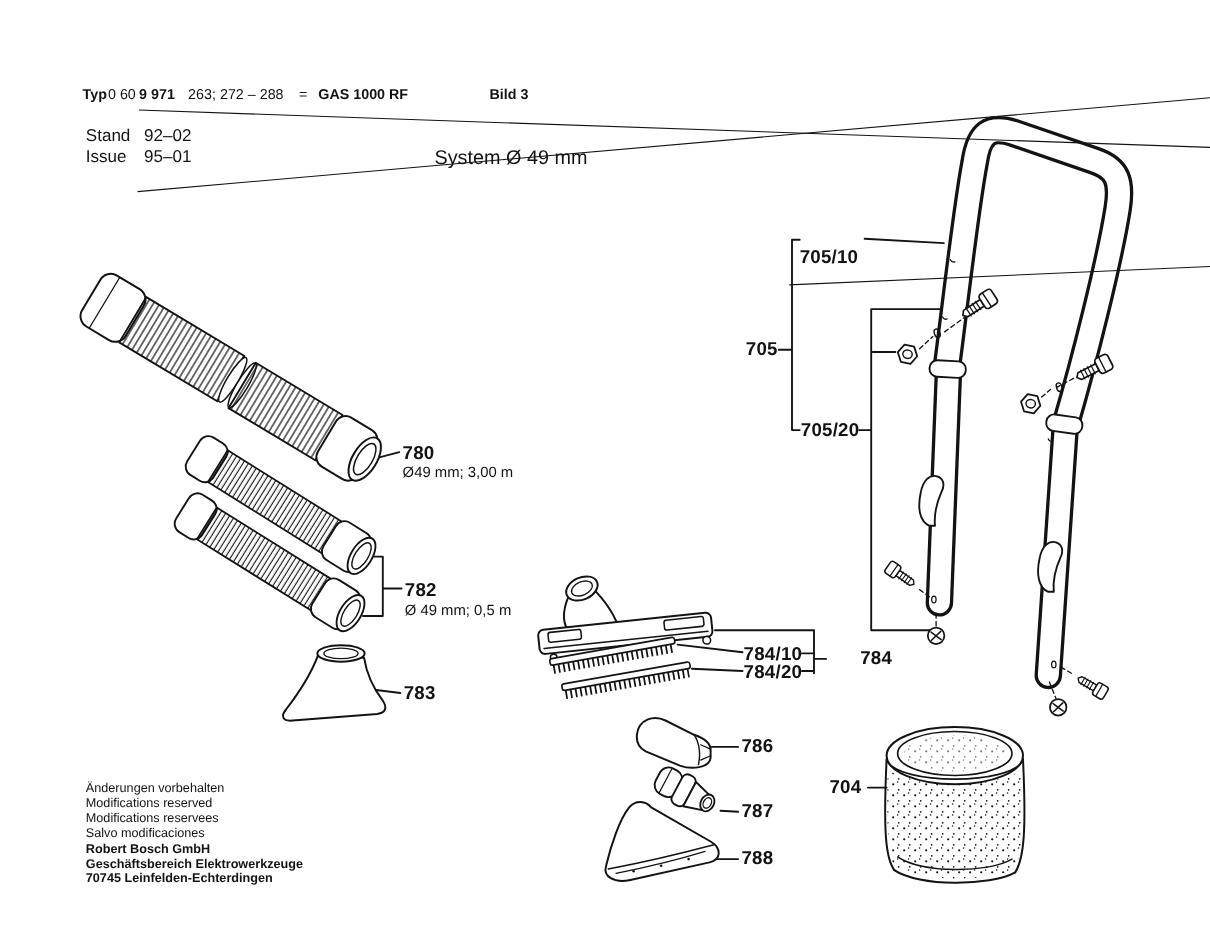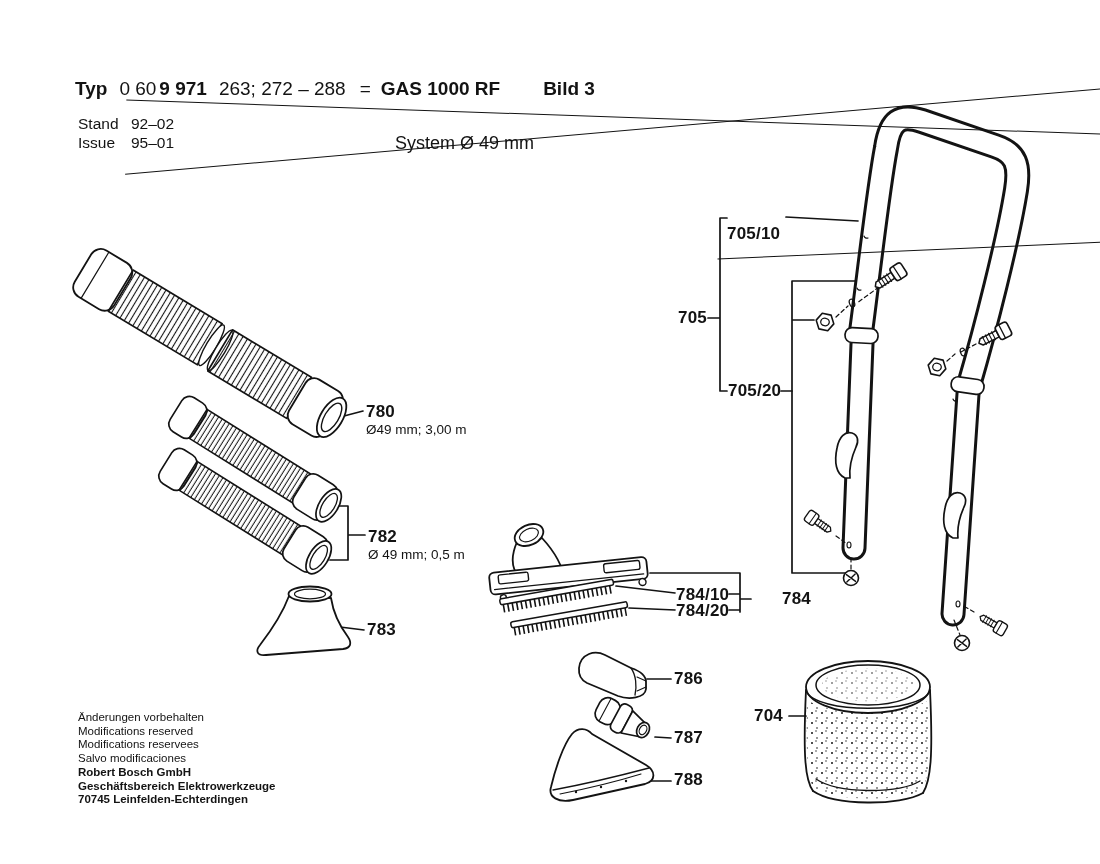--- a/index.html
+++ b/index.html
@@ -1,20 +1,20 @@
 <!DOCTYPE html>
 <html><head>
 <meta charset="utf-8">
 <style>
   html,body{margin:0;padding:0}
   body{width:1100px;height:864px;background:#fff;position:relative;overflow:hidden;
        font-family:"Liberation Sans",sans-serif;color:#131313;}
   .abs{position:absolute}
   .b{font-weight:bold}
-  .title-row{left:75px;top:78px;font-size:19px;white-space:nowrap;display:flex;align-items:center}
+  .title-row{left:75px;top:78px;font-size:13px;white-space:nowrap;display:flex;align-items:center}
   .part{font-weight:bold;font-size:17px;letter-spacing:.2px;white-space:nowrap}
   .spec{font-size:13.5px;white-space:nowrap}
   .meta{font-size:15.5px;white-space:nowrap}
   .sys{font-size:18px;font-weight:normal;white-space:nowrap}
   .foot{font-size:11.5px;line-height:13.5px;white-space:nowrap}
   .strike1{position:relative}
   .strike1::before{content:"";position:absolute;left:-10px;right:-14px;top:48%;border-top:1.8px solid #131313;transform:rotate(-2.5deg)}
   .strike2{position:relative}
   .strike2::before{content:"";position:absolute;left:-8px;right:-10px;top:56%;border-top:1.7px solid #131313;transform:rotate(-5deg)}
   .strike2::after{content:"";position:absolute;left:-5px;right:-13px;top:22%;border-top:1.7px solid #131313;transform:rotate(2deg)}
@@ -191,26 +191,26 @@
     <path d="M816 779 C838 794 898 794 920 781" stroke-width="1.3"></path>
     <ellipse cx="868" cy="687" rx="62" ry="26" fill="#fff"></ellipse>
     <path d="M806 691 C816 714 920 714 930 691" stroke-width="1.5"></path>
     <ellipse cx="868" cy="685" rx="52" ry="20" stroke-width="1.5"></ellipse>
     <ellipse cx="868" cy="685" rx="46" ry="16.5" fill="url(#dots)" stroke="none" opacity=".55"></ellipse>
   </g>
 </svg>
 
 <div class="abs title-row">
   <span class="b">Typ</span>
-  <span style="margin-left:12px">0 60</span>
+  <span style="margin-left:1px">0 60</span>
   <span class="b" style="margin-left:3px">9 971</span>
   <span style="margin-left:12px">263; 272 – 288</span>
   <span style="margin-left:14px">=</span>
   <span class="b" style="margin-left:10px">GAS 1000 RF</span>
-  <span class="b" style="margin-left:43px">Bild 3</span>
+  <span class="b" style="margin-left:74px">Bild 3</span>
 </div>
 
 <div class="abs meta" style="left:78px;top:115px">Stand</div>
 <div class="abs meta strike2" style="left:131px;top:115px">92–02</div>
 <div class="abs meta" style="left:78px;top:134px">Issue</div>
 <div class="abs meta" style="left:131px;top:134px">95–01</div>
 <div class="abs sys" style="left:395px;top:133px">System Ø 49 mm</div>
 
 <div class="abs part" style="left:366px;top:402px">780</div>
 <div class="abs spec" style="left:366px;top:422px">Ø49 mm; 3,00 m</div>

